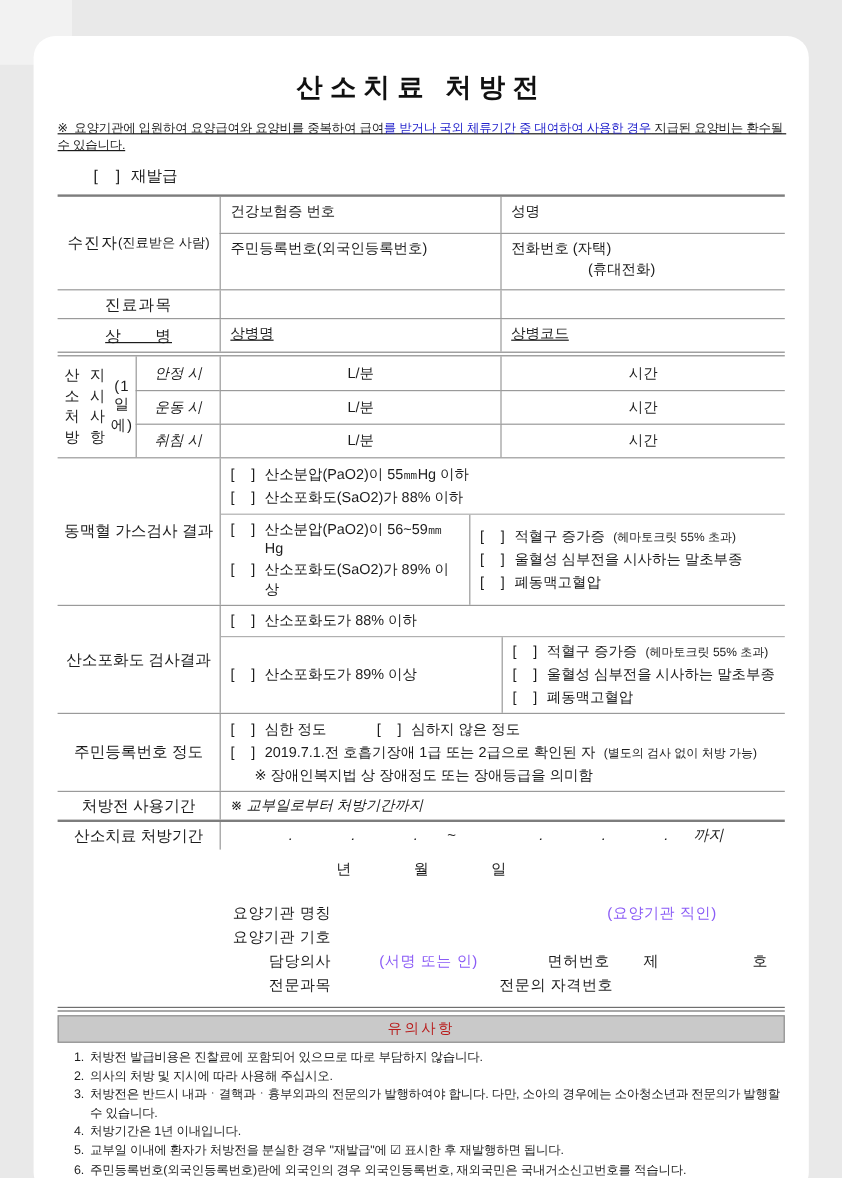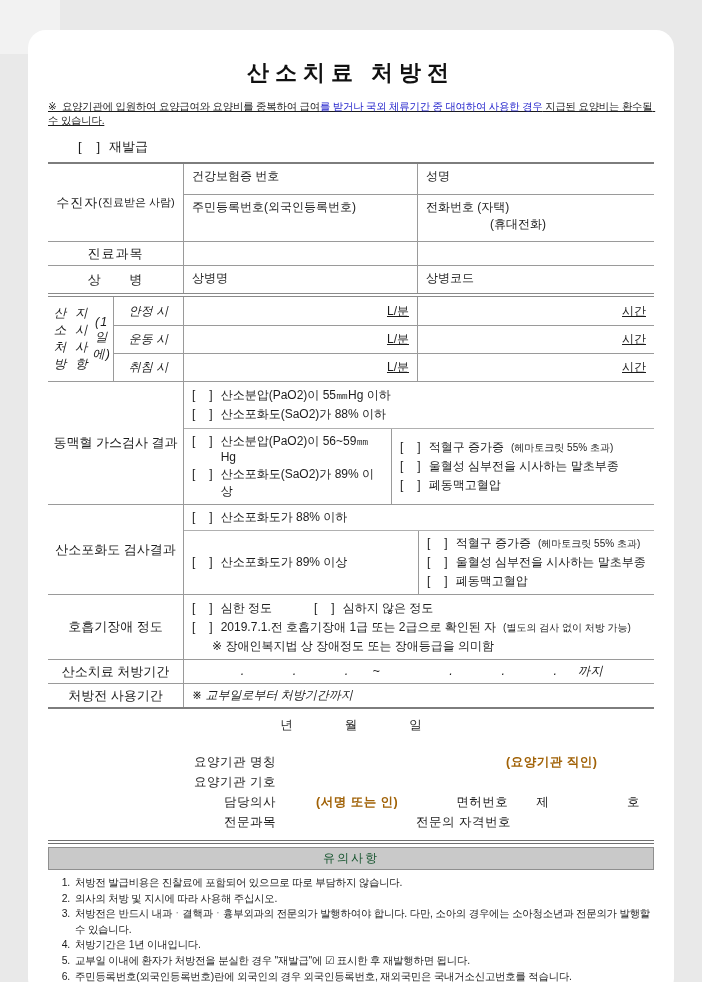--- a/index.html
+++ b/index.html
@@ -43,42 +43,42 @@
     display:flex;flex-direction:row;align-items:center;justify-content:center;
     text-align:center;font-size:13px;letter-spacing:1px;padding:2px;
   }
   .lab .sub{font-size:11px;letter-spacing:0;}
   .cell{border-left:1px solid #9a9a9a;padding:4px 8px;box-sizing:border-box;}
   .bt{border-top:1px solid #9a9a9a;}
   .g-patient{grid-template-columns:135px 234px 1fr;grid-template-rows:30px 47px;}
   .g-3col{grid-template-columns:135px 234px 1fr;}
   .g-oxy{grid-template-columns:65px 70px 234px 1fr;grid-template-rows:repeat(3,28px);}
   .span2{grid-row:1 / span 2;}
-  .span3{grid-row:1 / span 3;font-style:italic;}
+  .span3{grid-row:1 / span 3;}
   .g-2col{grid-template-columns:135px 1fr;}
   .vcenter{display:flex;align-items:center;font-style:italic;}
-  .right{justify-content:flex-end;display:flex;align-items:center;text-decoration:underline;}
+  .right{justify-content:center;display:flex;align-items:center;}
   .cbline{display:flex;gap:7px;align-items:baseline;padding:1px 0;}
   .cbline .small{font-size:10px;}
   .subsplit{display:flex;}
   .subsplit .sleft{box-sizing:border-box;padding:3px 8px;display:flex;flex-direction:column;justify-content:center;}
   .subsplit .sright{border-left:1px solid #9a9a9a;box-sizing:border-box;padding:3px 8px;flex:1;display:flex;flex-direction:column;justify-content:center;}
   .nopad{padding:0;}
   .innersep{border-bottom:1px solid #b0b0b0;}
   .pre{white-space:pre-wrap;}
-  .hint{color:#a16207;font-weight:bold;}
+  .hint{color:#8b5cf6;}
   
   .date-line{text-align:center;font-size:12.5px;margin:8px 0 20px 0;white-space:pre-wrap;}
   .sig-row{display:flex;font-size:12.5px;align-items:baseline;margin:3px 0;letter-spacing:.5px;}
   .sig-label{width:228px;text-align:right;flex:none;}
   
   .sep-top{margin-top:9px;height:2px;border-top:1.5px solid #6f6f6f;border-bottom:1px solid #6f6f6f;}
   .notes-bar{
     margin-top:3px;background:#c9c9c9;border:1px solid #8f8f8f;
-    text-align:center;font-size:12px;padding:2px 0;letter-spacing:2px;color:#14532d;
+    text-align:center;font-size:12px;padding:2px 0;letter-spacing:2px;color:#b91c1c;
   }
   .notes{margin-top:5px;font-size:10.4px;line-height:1.5;letter-spacing:-.2px;color:#1c1c1c;}
   .note{display:flex;}
   .note .no{width:22px;text-align:right;margin-right:5px;flex:none;}
   .note .tx{flex:1;}
 </style>
 </head>
 <body>
 
 <div class="corner-deco"></div>
@@ -110,21 +110,21 @@
         <div style="padding-left:64px;">(휴대전화)</div>
       </div>
     </div>
 
     <div class="row g-3col" style="grid-template-rows:23px;">
       <div class="lab">진료과목</div>
       <div class="cell"></div>
       <div class="cell"></div>
     </div>
 
-    <div class="row g-3col" style="grid-template-rows:27px;border-bottom:none;">
+    <div class="row g-3col" style="grid-template-rows:27px;border-bottom:none;text-decoration:underline;">
       <div class="lab pre">상      병</div>
       <div class="cell"><span>상병명</span></div>
       <div class="cell"><span>상병코드</span></div>
     </div>
     <div class="dline"></div>
 
     <div class="row g-oxy">
       <div class="lab span3" style="font-size:12.5px;">
         <span>산소처방</span>
         <span>지시사항</span>
@@ -225,49 +225,49 @@
             <div class="cbline">
                 <span class="cb">[   ]</span>
                 <span>폐동맥고혈압</span>
               </div>
           </div>
         </div>
       </div>
     </div>
 
     <div class="row g-2col">
-      <div class="lab" style="letter-spacing:0;">호흡기장애 정도</div>
+      <div class="lab" style="letter-spacing:0;">주민등록번호 정도</div>
       <div class="cell">
         <div style="display:flex;">
           <div class="cbline">
               <span class="cb">[   ]</span>
               <span>심한 정도</span>
             </div>
           <div class="cbline" style="margin-left:42px;">
               <span class="cb">[   ]</span>
               <span>심하지 않은 정도</span>
             </div>
         </div>
         <div class="cbline">
             <span class="cb">[   ]</span>
             <span>2019.7.1.전 호흡기장애 1급 또는 2급으로 확인된 자</span>
             <span class="small">(별도의 검사 없이 처방 가능)</span>
           </div>
         <div style="padding:1px 0 0 20px;">※ 장애인복지법 상 장애정도 또는 장애등급을 의미함</div>
       </div>
     </div>
 
+    <div class="row g-2col" style="grid-template-rows:23px;border-bottom:2px solid #7d7d7d;">
+      <div class="lab" style="letter-spacing:0;">처방전 사용기간</div>
+      <div class="cell vcenter">※  교부일로부터 처방기간까지</div>
+    </div>
+
     <div class="row g-2col" style="grid-template-rows:23px;">
       <div class="lab" style="letter-spacing:0;">산소치료 처방기간</div>
       <div class="cell vcenter pre" style="font-size:12.5px;">              .              .              .       ~                    .              .              .      까지</div>
-    </div>
-
-    <div class="row g-2col" style="grid-template-rows:23px;border-bottom:2px solid #7d7d7d;">
-      <div class="lab" style="letter-spacing:0;">처방전 사용기간</div>
-      <div class="cell vcenter">※  교부일로부터 처방기간까지</div>
     </div>
   </div>
 
   <div class="date-line">년               월               일</div>
 
   <div class="sig-row">
     <span class="sig-label">요양기관 명칭</span>
     <span class="hint" style="margin-left:230px;">(요양기관 직인)</span>
   </div>
   <div class="sig-row">

